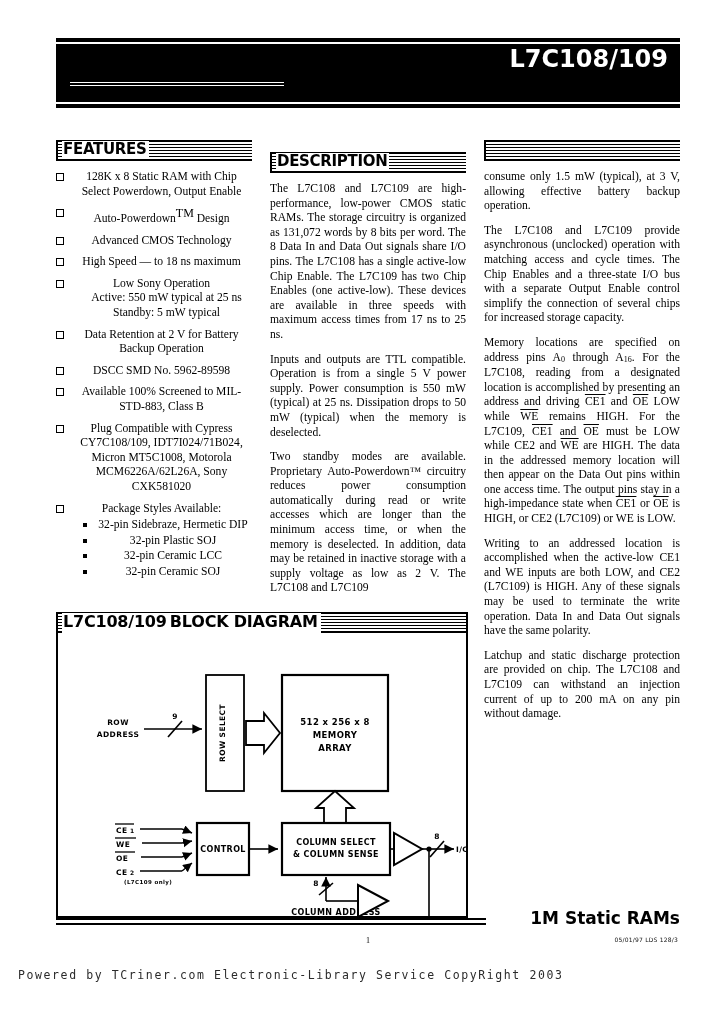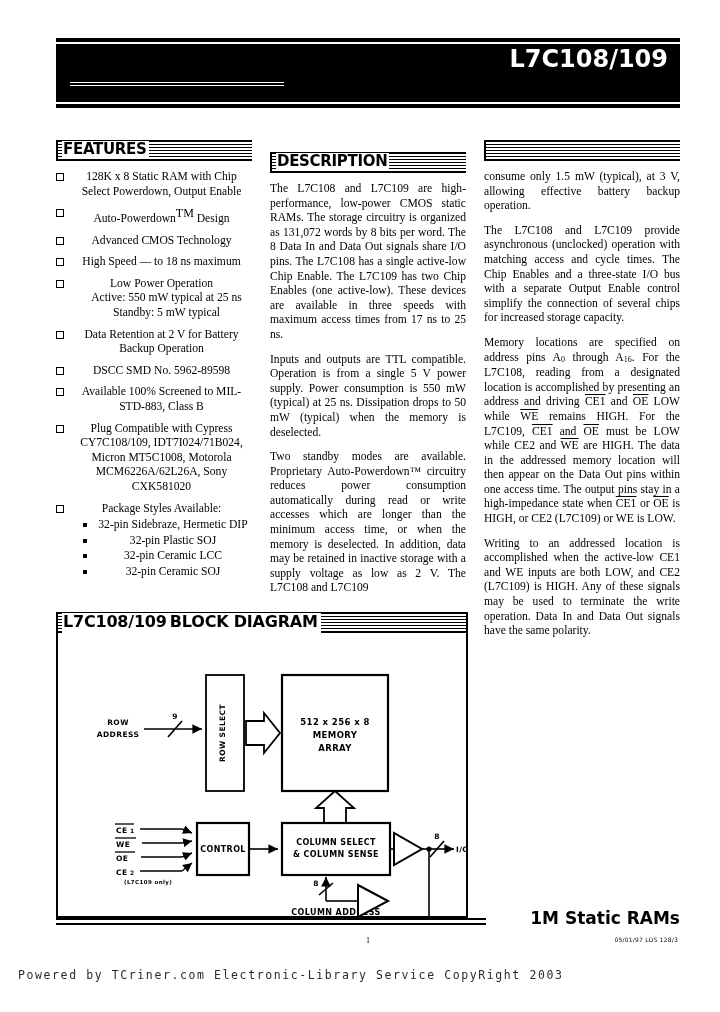--- a/index.html
+++ b/index.html
@@ -347,21 +347,21 @@
 
       <li>
         <span>Advanced CMOS Technology</span>
       </li>
 
       <li>
         <span>High Speed — to 18 ns maximum</span>
       </li>
 
       <li>
-        <span>Low Power Operation</span>
+        <span>Low Sony Operation</span>
         <span class="sub">Active:  550 mW typical at 25 ns</span>
         <span class="sub">Standby:  5 mW typical</span>
       </li>
 
       <li>
         <span>Data Retention at 2 V for Battery Backup Operation</span>
       </li>
 
       <li>
         <span>DSCC SMD No. 5962-89598</span>
@@ -403,20 +403,21 @@
     <div class="sec-banner blank">
       
     </div>
     <div class="col-body">
       <p>consume only 1.5 mW (typical), at 3 V, allowing effective battery backup operation.</p>
       <p>The L7C108 and L7C109 provide asynchronous (unclocked) operation with matching access and cycle times.  The Chip Enables and a three-state I/O bus with a separate Output Enable control simplify the connection of several chips for increased storage capacity.</p>
 
       <p><span>Memory locations are specified on address pins A</span><sub class="s">0</sub><span> through A</span><sub class="s">16</sub><span>.  For the L7C108, reading from a designated location is accomplished by presenting an address and driving </span><span class="ovl">CE1</span><span> and </span><span class="ovl">OE</span><span> LOW while </span><span class="ovl">WE</span><span> remains HIGH.  For the L7C109, </span><span class="ovl">CE1</span><span> and </span><span class="ovl">OE</span><span> must be LOW while CE2 and </span><span class="ovl">WE</span><span> are HIGH.  The data in the addressed memory location will then appear on the Data Out pins within one access time.  The output pins stay in a high-impedance state when </span><span class="ovl">CE1</span><span> or </span><span class="ovl">OE</span><span> is HIGH, or CE2 (L7C109) or WE is LOW.</span></p>
 
       <p>Writing to an addressed location is accomplished when the active-low CE1 and WE inputs are both LOW, and CE2 (L7C109) is HIGH.  Any of these signals may be used to terminate the write operation.  Data In and Data Out signals have the same polarity.</p>
+      <p>Latchup and static discharge protection are provided on chip.  The L7C108 and L7C109 can withstand an injection current of up to 200 mA on any pin without damage.</p>
     </div>
   </div>
 
   <div class="bd-wrap">
     <div class="bd-banner">
       <span class="lbl"><span>L7C108/109</span><span class="sm">&nbsp;</span><span>BLOCK DIAGRAM</span></span>
     </div>
 
     <div class="bd-frame">
       <div class="bd-canvas">

